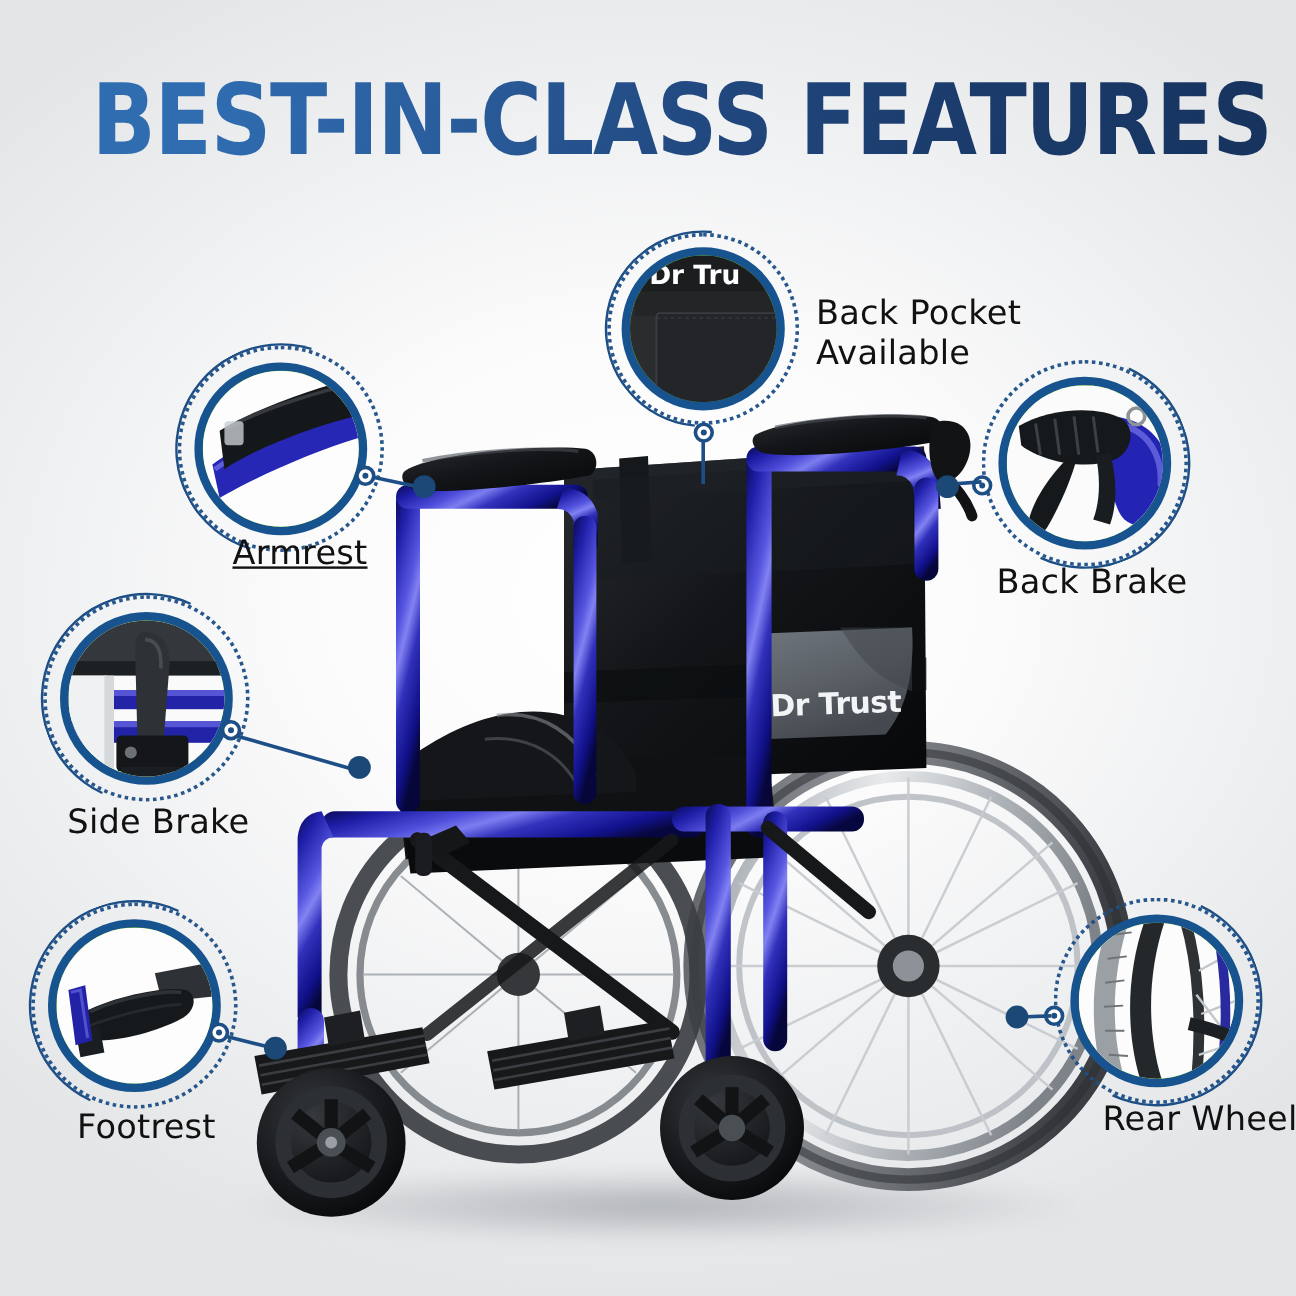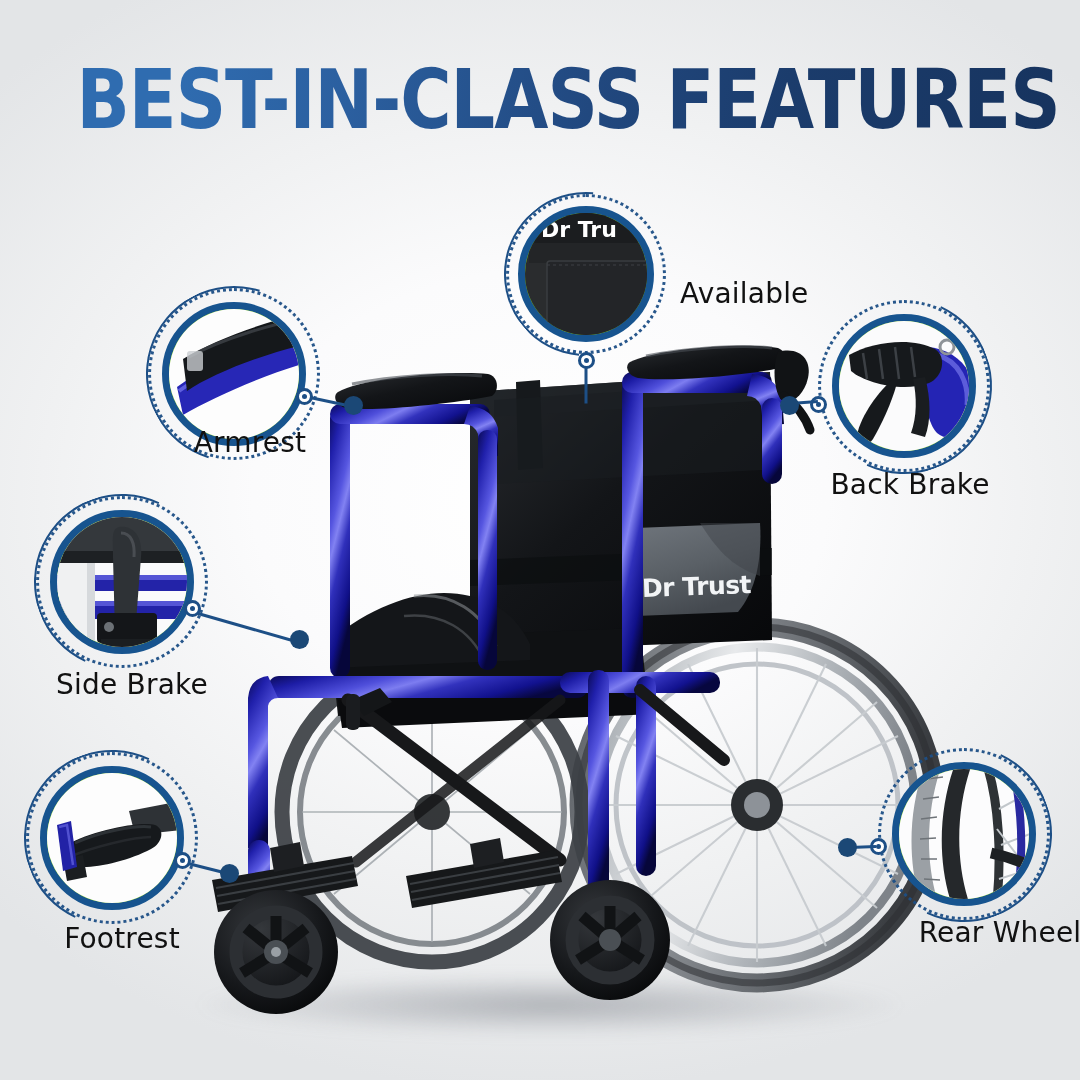--- a/index.html
+++ b/index.html
@@ -290,42 +290,42 @@
         <path d="M10,82 C40,60 98,38 142,30" stroke="#6e6ee8" stroke-width="4" fill="none" opacity=".8"></path>
         <path d="M14,50 C46,30 104,10 144,2 L144,34 C102,42 44,64 18,82 Z" fill="#15181b"></path>
         <path d="M20,48 C52,30 106,14 142,8" stroke="#45494e" stroke-width="3" fill="none" opacity=".7"></path>
         <rect x="18" y="42" width="16" height="20" rx="3" fill="#c9cdd1" opacity=".8"></rect>
       </svg>
     </div>
   </div>
   <div class="node" style="left:296px;top:388px;"></div>
   <div class="conn" style="left:310px;top:396px;width:42px;transform:rotate(12deg)"></div>
   <div class="tip" style="left:344px;top:396px;"></div>
-  <div class="label" style="left:110px;top:426px;width:280px;">Armrest</div>
+  <div class="label" style="left:110px;top:444px;width:280px;text-decoration:underline;">Armrest</div>
 </div>
 
 <div class="callout">
   <div class="ring-outer" style="left:506px;top:194px;width:160px;height:160px;"></div>
   <div class="ring-arc" style="left:504px;top:192px;width:164px;height:164px;transform:rotate(-40deg)"></div>
   <div class="ring-main" style="left:518px;top:206px;width:136px;height:136px;">
     <div class="photo">
       <svg width="136" height="136" viewBox="0 0 136 136">
         <rect width="136" height="136" fill="#2a2c2e"></rect>
         <rect x="0" y="0" width="136" height="30" fill="#1b1d1f"></rect>
         <text x="16" y="24" fill="#ffffff" font-size="22" font-weight="700" font-family="DejaVu Sans, sans-serif">Dr Tru</text>
         <rect x="4" y="30" width="128" height="20" fill="#232527"></rect>
         <rect x="22" y="48" width="104" height="86" rx="3" fill="#232528" stroke="#3a3d40" stroke-width="1.5"></rect>
         <line x1="22" y1="52" x2="126" y2="52" stroke="#3e4144" stroke-width="1" stroke-dasharray="3 3"></line>
       </svg>
     </div>
   </div>
   <div class="node" style="left:578px;top:352px;"></div>
   <div class="conn" style="left:586px;top:366px;width:36px;transform:rotate(90deg)"></div>
   <div class="label two" style="left:680px;top:244px;">
-    <br>
+    <span>Back Pocket</span><br>
     <span>Available</span>
   </div>
 </div>
 
 <div class="callout">
   <div class="ring-outer" style="left:818px;top:300px;width:172px;height:172px;"></div>
   <div class="ring-arc" style="left:816px;top:298px;width:176px;height:176px;transform:rotate(160deg)"></div>
   <div class="ring-main" style="left:832px;top:314px;width:144px;height:144px;">
     <div class="photo">
       <svg width="144" height="144" viewBox="0 0 144 144">

